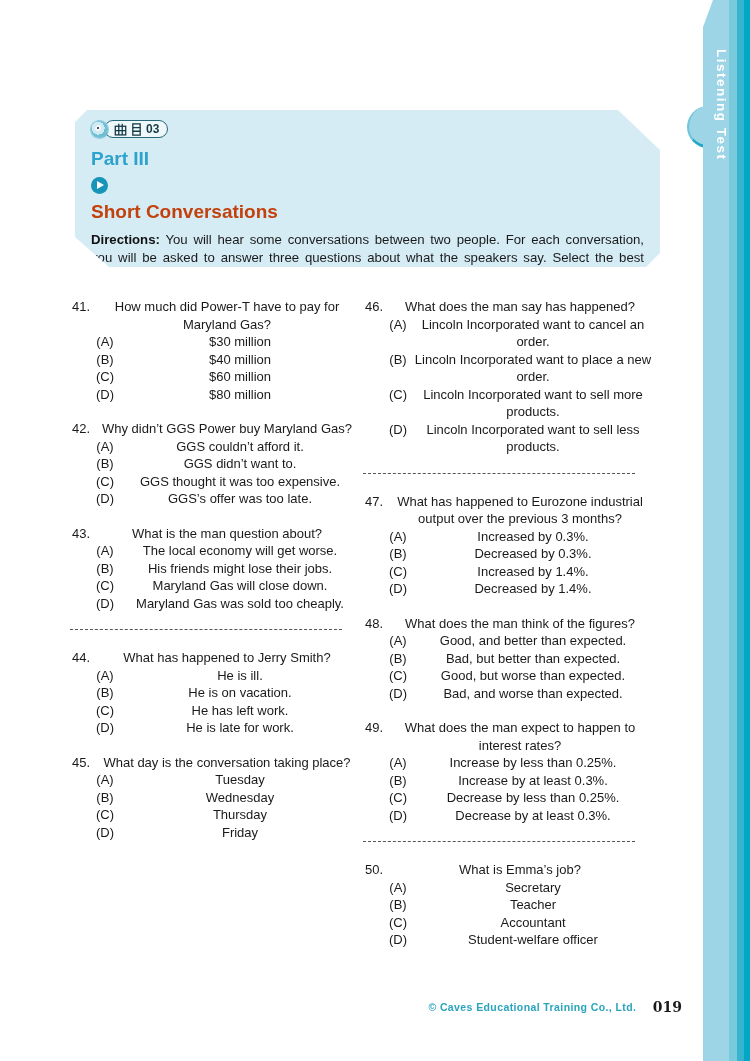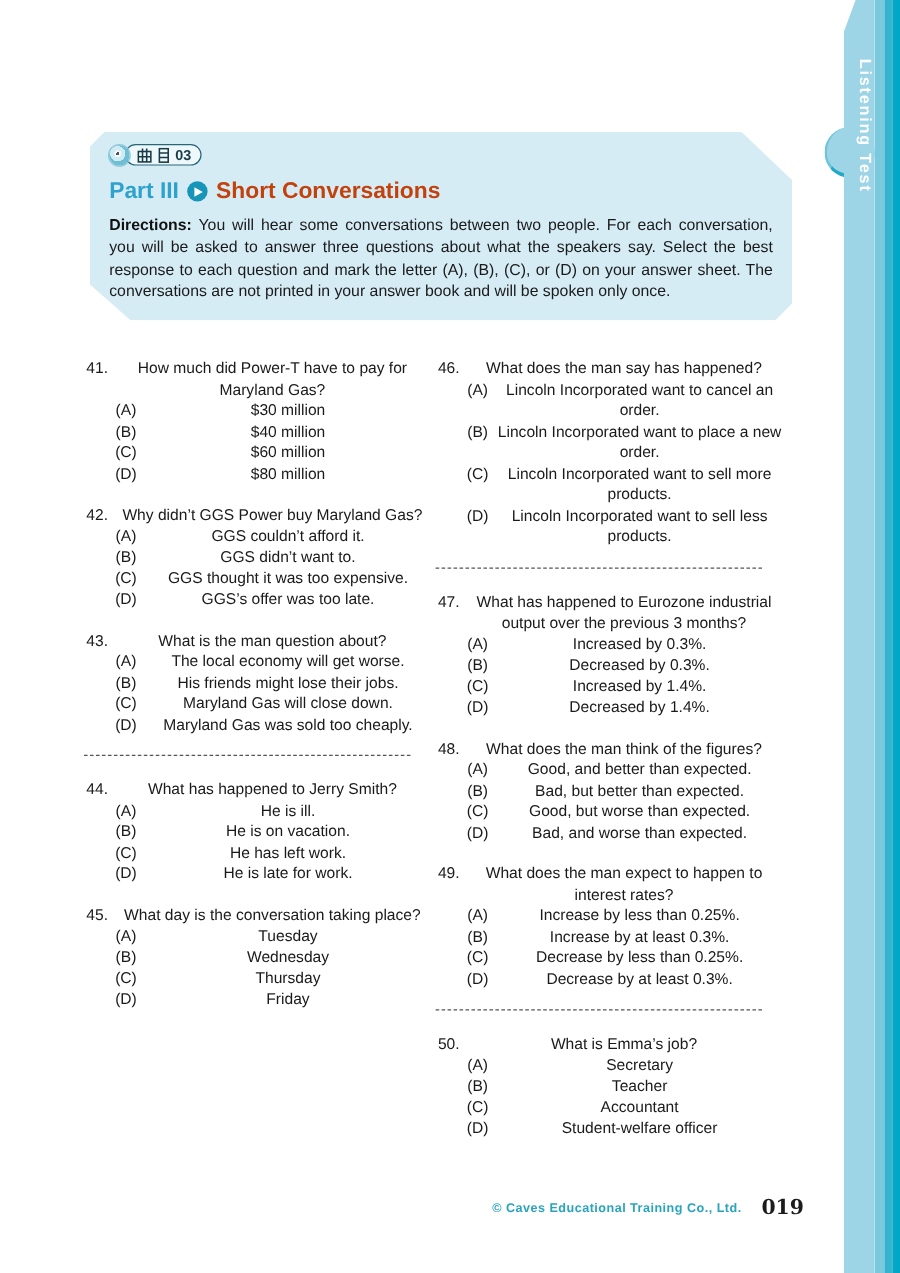--- a/index.html
+++ b/index.html
@@ -30,21 +30,21 @@
                                34px 100%, 0% calc(100% - 30px), 0% 12px); }
   .track-badge { display:inline-flex; align-items:center; height:20px; position:relative;text-align:right; }
   .disc { width:17px; height:17px; border-radius:50%; position:relative; z-index:2;
           background:radial-gradient(circle at 42% 42%, #555 0 9%, #eef8fb 9% 22%,
                      #cfeaf2 22% 46%, #6fbfd4 46% 74%, #2f98b4 74% 100%);
           box-shadow:0 0 0 1px #8fc9da; }
   .badge-pill { margin-left:-4px; padding:1px 8px 1px 9px; border:1.5px solid #26677a;
                 border-radius:10px; background:#eef8fb; display:inline-flex;
                 align-items:center; gap:3px; font-weight:bold; font-size:12px; color:#173b46; }
   .cjk { display:inline-block; }
-  .title-row { margin-top:6px; display:flex; align-items:center; gap:7px; }
+  .title-row { margin-top:6px; display:flex; align-items:flex-start; gap:7px;flex-direction:column; }
   .part-label { color:#2da2cc; font-size:19px; font-weight:bold; }
   .play { width:17px; height:17px; border-radius:50%; background:#1695b8; position:relative; }
   .play::after { content:""; position:absolute; left:6px; top:4.5px; border-style:solid;
                  border-width:4px 0 4px 7px; border-color:transparent transparent transparent #fff; }
   .section-title { color:#c2410c; font-size:19px; font-weight:bold; }
   .directions { margin-top:8px; font-size:13.2px; line-height:18.6px;
                 text-align:justify; color:#1a1a1a; padding-right:2px; }
   .directions b { color:#111; }
 
   
@@ -58,22 +58,22 @@
   .opt-row { display:flex; }
   .opt-row .indent { width:22px; flex:0 0 22px; }
   .opt-letter { width:26px; flex:0 0 26px; }
   .opt-text { flex:1; }
   .separator { border-top:1px dashed #555; width:272px; margin:14px 0 19px 0; }
 
   
   .footer { position:absolute; top:997px; left:0; width:690px; text-align:right; }
   .copyright { display:inline-block; color:#2aa4bc; font-size:10.5px; font-weight:bold;
                letter-spacing:0.4px; vertical-align:middle; }
-  .page-num { display:inline-block; margin-left:12px; margin-right:20px; color:#1c1c1c;
-              font-family:"DejaVu Serif", serif; font-size:17px; font-weight:bold;
+  .page-num { display:inline-block; margin-left:12px; margin-right:8px; color:#1c1c1c;
+              font-family:"DejaVu Serif", serif; font-size:14px; font-weight:bold;
               vertical-align:middle; }
 </style>
 </head>
 <body>
 
 <div class="page">
 
   <div class="tab-bump"></div>
   <div class="side-band band-light"></div>
   <div class="side-band band-mid1"></div>

